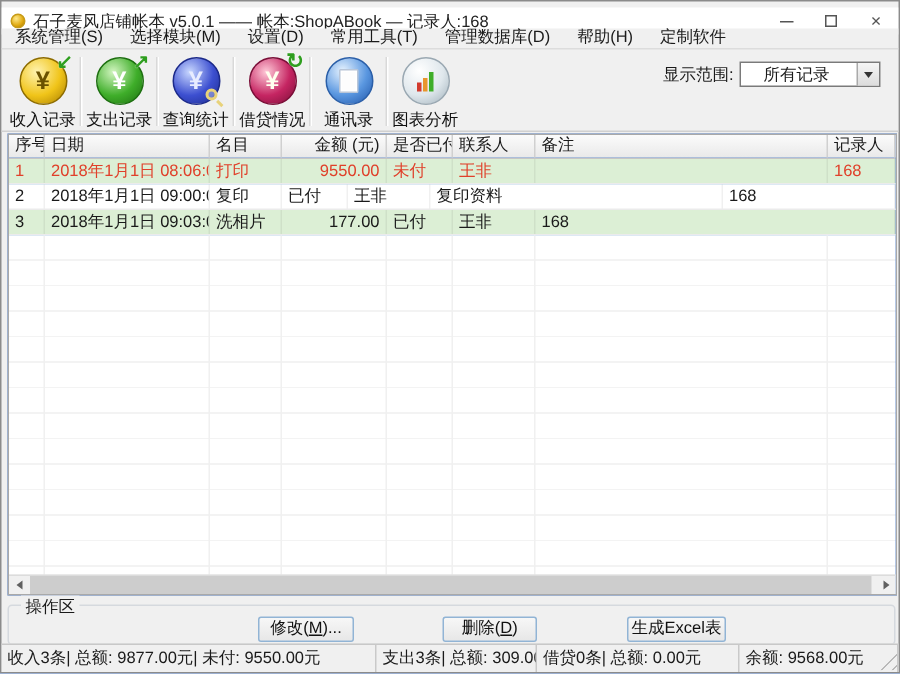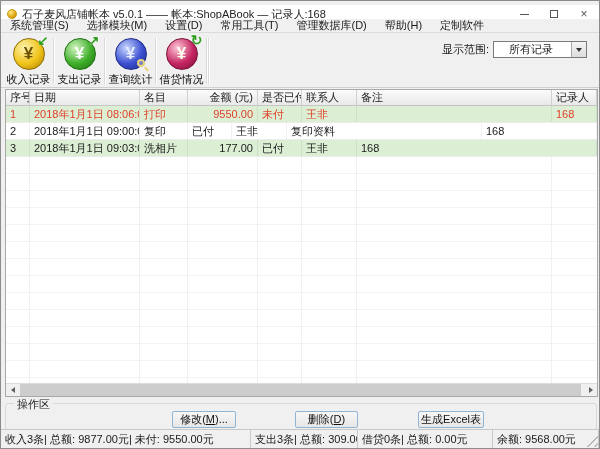--- a/index.html
+++ b/index.html
@@ -163,22 +163,38 @@
 
       <div class="tool-btn">
         <span class="coin coin-crimson">
           <span>¥</span>
           <span class="loop-arrow">↻</span>
         </span>
         <span class="tool-label">借贷情况</span>
       </div>
       <div class="tool-sep"></div>
 
-      <div class="tool-sep"></div>
-
+      <div class="tool-btn">
+        <span class="coin sphere-blue">
+          <span class="doc"></span>
+        </span>
+        <span class="tool-label">通讯录</span>
+      </div>
+      <div class="tool-sep"></div>
+
+      <div class="tool-btn">
+        <span class="coin sphere-light">
+          <span class="mini-bars">
+              <i class="bar-red"></i>
+              <i class="bar-orange"></i>
+              <i class="bar-green"></i>
+            </span>
+        </span>
+        <span class="tool-label">图表分析</span>
+      </div>
     </div>
 
     <div class="range-row">
       <span class="range-label">显示范围:</span>
       <div class="combo">
         <span class="combo-value">所有记录</span>
         <span class="combo-btn">
             <i class="combo-arrow"></i>
           </span>
       </div>

